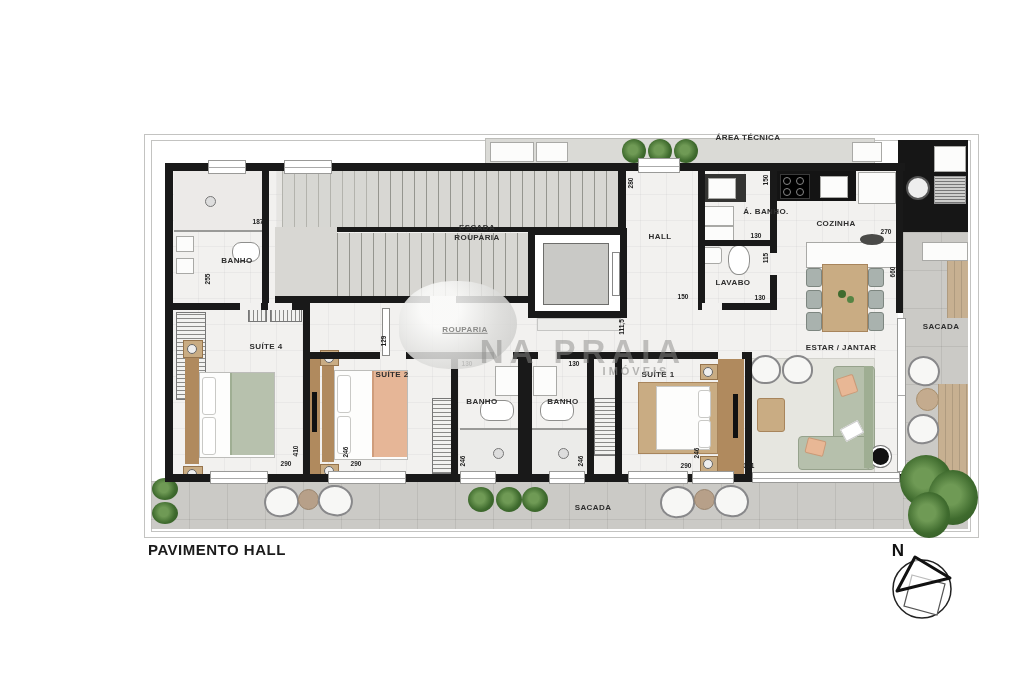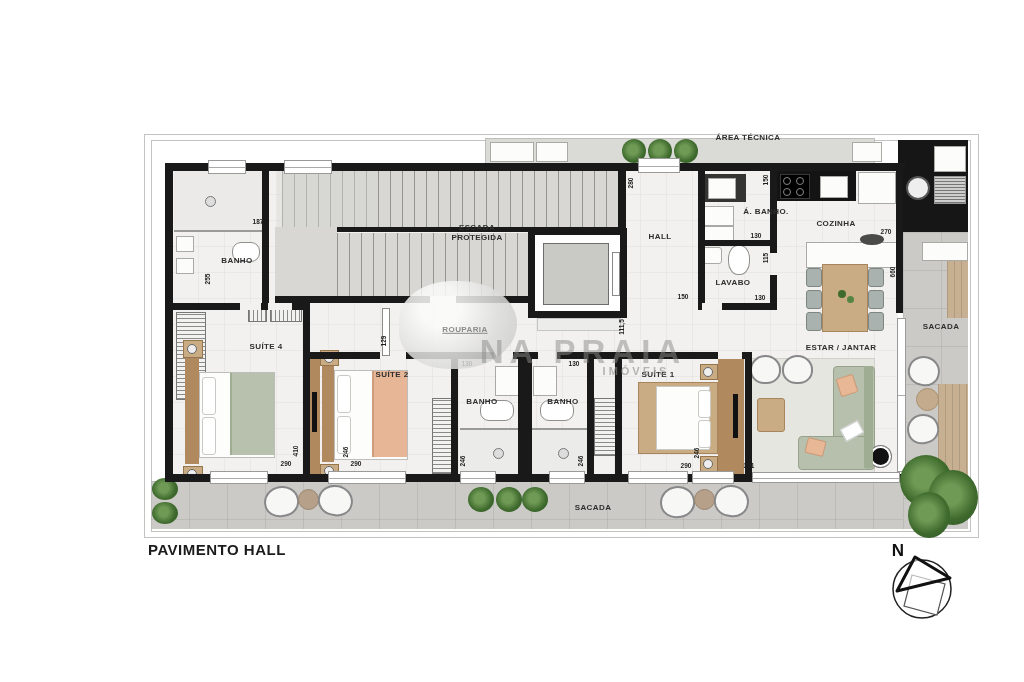--- a/index.html
+++ b/index.html
@@ -231,21 +231,21 @@
   <div class="win" style="left:328px;top:471px;width:76px;height:11px;"></div>
   <div class="win" style="left:460px;top:471px;width:34px;height:11px;"></div>
   <div class="win" style="left:549px;top:471px;width:34px;height:11px;"></div>
   <div class="win" style="left:628px;top:471px;width:58px;height:11px;"></div>
   <div class="win" style="left:692px;top:471px;width:40px;height:11px;"></div>
   <div class="win" style="left:752px;top:472px;width:146px;height:9px;"></div>
   <div class="win" style="left:897px;top:318px;width:7px;height:152px;"></div>
 
   <div class="lbl" style="left:237px;top:261px;">BANHO</div>
   <div class="lbl" style="left:477px;top:233px;">ESCADA
-PROTEGIDA</div>
+ROUPARIA</div>
   <div class="lbl" style="left:660px;top:237px;">HALL</div>
   <div class="lbl" style="left:766px;top:212px;">Á. BANHO.</div>
   <div class="lbl" style="left:733px;top:283px;">LAVABO</div>
   <div class="lbl" style="left:836px;top:224px;">COZINHA</div>
   <div class="lbl" style="left:748px;top:138px;">ÁREA TÉCNICA</div>
   <div class="lbl" style="left:941px;top:327px;">SACADA</div>
   <div class="lbl" style="left:841px;top:348px;">ESTAR / JANTAR</div>
   <div class="lbl" style="left:266px;top:347px;">SUÍTE 4</div>
   <div class="lbl" style="left:392px;top:375px;">SUÍTE 2</div>
   <div class="lbl" style="left:658px;top:375px;">SUÍTE 1</div>

